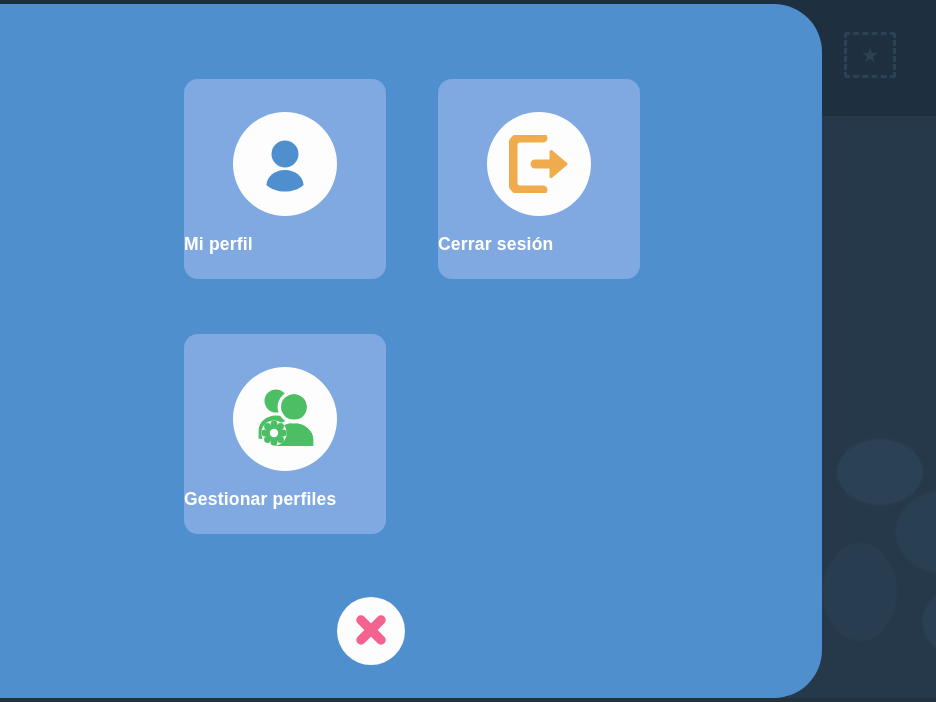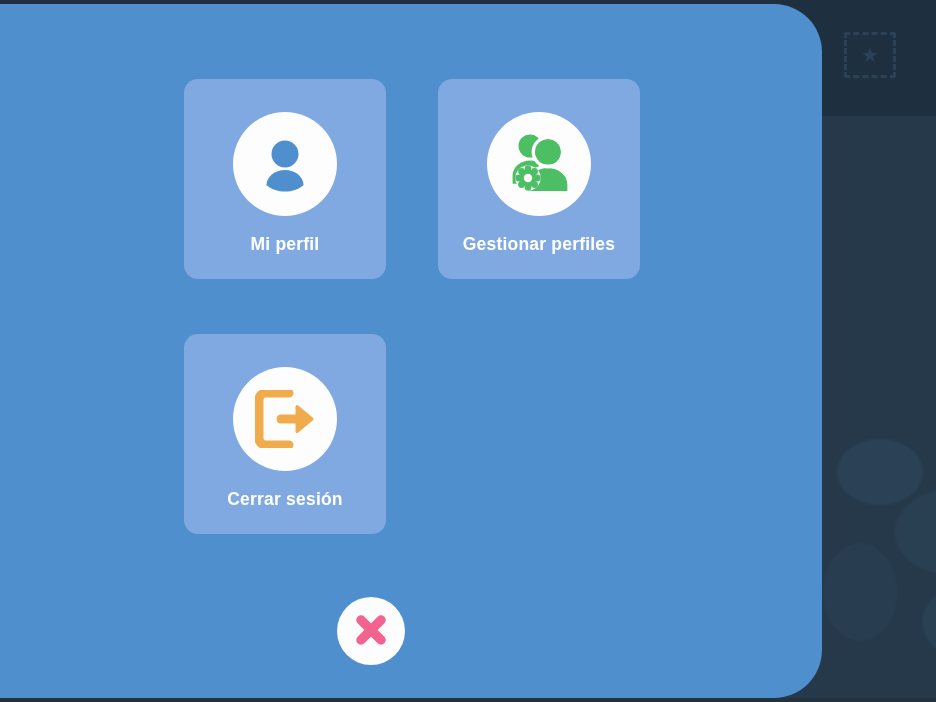--- a/index.html
+++ b/index.html
@@ -112,21 +112,21 @@
     background: #fdfdfd;
     display: flex;
     align-items: center;
     justify-content: center;
   }
   .tile-label {
     position: absolute;
     left: 0;
     right: 0;
     bottom: 24px;
-    text-align: center;
+    text-align: left;
     color: #ffffff;
     font-size: 17.5px;
     font-weight: bold;
     letter-spacing: .2px;
     white-space: nowrap;
   }
 
   
   #close-button {
     position: absolute;
@@ -163,20 +163,34 @@
     <div class="menu-tile">
       <div class="tile-icon-circle">
         <svg width="62" height="62" viewBox="0 0 62 62" aria-hidden="true">
           <circle cx="31" cy="21" r="13.5" fill="#4f8fce"></circle>
           <path d="M31 37c-10.2 0-18 6.6-18.6 14.9C16.9 56 23.6 58.5 31 58.5s14.1-2.5 18.6-6.6C49 43.6 41.2 37 31 37z" fill="#4f8fce"></path>
         </svg>
       </div>
       <div class="tile-label">Mi perfil</div>
     </div>
 
+
+    <div class="menu-tile">
+      <div class="tile-icon-circle">
+        <svg width="60" height="58" viewBox="0 0 60 58" aria-hidden="true">
+
+          <path d="M34 3H10.5C6.9 3 4 5.9 4 9.5v39C4 52.1 6.9 55 10.5 55H34" fill="none" stroke="#f0ac4c" stroke-width="9" stroke-linecap="round" stroke-linejoin="round"></path>
+
+          <path d="M26 29h20" fill="none" stroke="#f0ac4c" stroke-width="9" stroke-linecap="round"></path>
+
+          <path d="M42 16.5L57 29L42 41.5z" fill="#f0ac4c" stroke="#f0ac4c" stroke-width="3" stroke-linejoin="round"></path>
+        </svg>
+      </div>
+      <div class="tile-label">Cerrar sesión</div>
+    </div>
 
     <div class="menu-tile">
       <div class="tile-icon-circle">
         <svg width="64" height="62" viewBox="0 0 64 62" aria-hidden="true">
           <g fill="#4cbf64">
 
             <circle cx="23" cy="13" r="11.5"></circle>
             <path d="M23 27.5c-9.6 0-17.4 6.7-17.4 15v8.2h34.8v-8.2c0-8.3-7.8-15-17.4-15z"></path>
 
             <circle cx="41" cy="19" r="13"></circle>
@@ -199,34 +213,20 @@
             <circle cx="27.5" cy="38.5" r="3.4"></circle>
             <circle cx="14.5" cy="51.5" r="3.4"></circle>
             <circle cx="21" cy="45" r="8.4"></circle>
           </g>
           <circle cx="21" cy="45" r="4.2" fill="#fdfdfd"></circle>
         </svg>
       </div>
       <div class="tile-label">Gestionar perfiles</div>
     </div>
 
-    <div class="menu-tile">
-      <div class="tile-icon-circle">
-        <svg width="60" height="58" viewBox="0 0 60 58" aria-hidden="true">
-
-          <path d="M34 3H10.5C6.9 3 4 5.9 4 9.5v39C4 52.1 6.9 55 10.5 55H34" fill="none" stroke="#f0ac4c" stroke-width="9" stroke-linecap="round" stroke-linejoin="round"></path>
-
-          <path d="M26 29h20" fill="none" stroke="#f0ac4c" stroke-width="9" stroke-linecap="round"></path>
-
-          <path d="M42 16.5L57 29L42 41.5z" fill="#f0ac4c" stroke="#f0ac4c" stroke-width="3" stroke-linejoin="round"></path>
-        </svg>
-      </div>
-      <div class="tile-label">Cerrar sesión</div>
-    </div>
-
   </div>
 
   <button id="close-button">
     <span>
       <svg width="38" height="38" viewBox="0 0 38 38" aria-hidden="true">
         <g stroke="#f4628f" stroke-width="9.5" stroke-linecap="round">
           <line x1="9" y1="9" x2="29" y2="29"></line>
           <line x1="29" y1="9" x2="9" y2="29"></line>
         </g>
       </svg>

